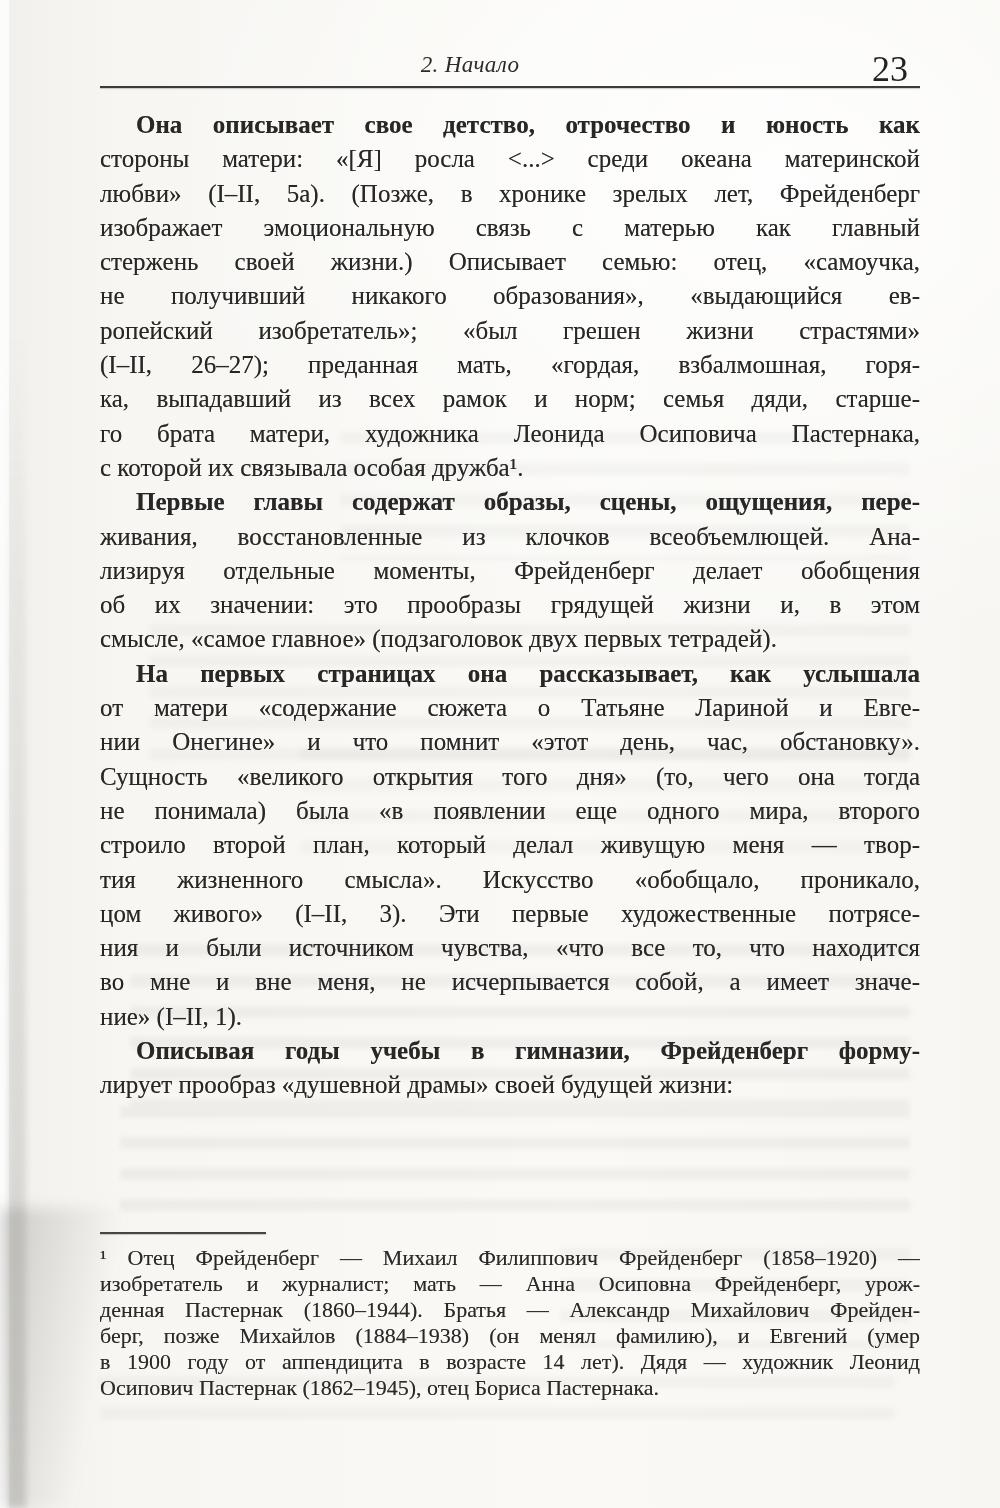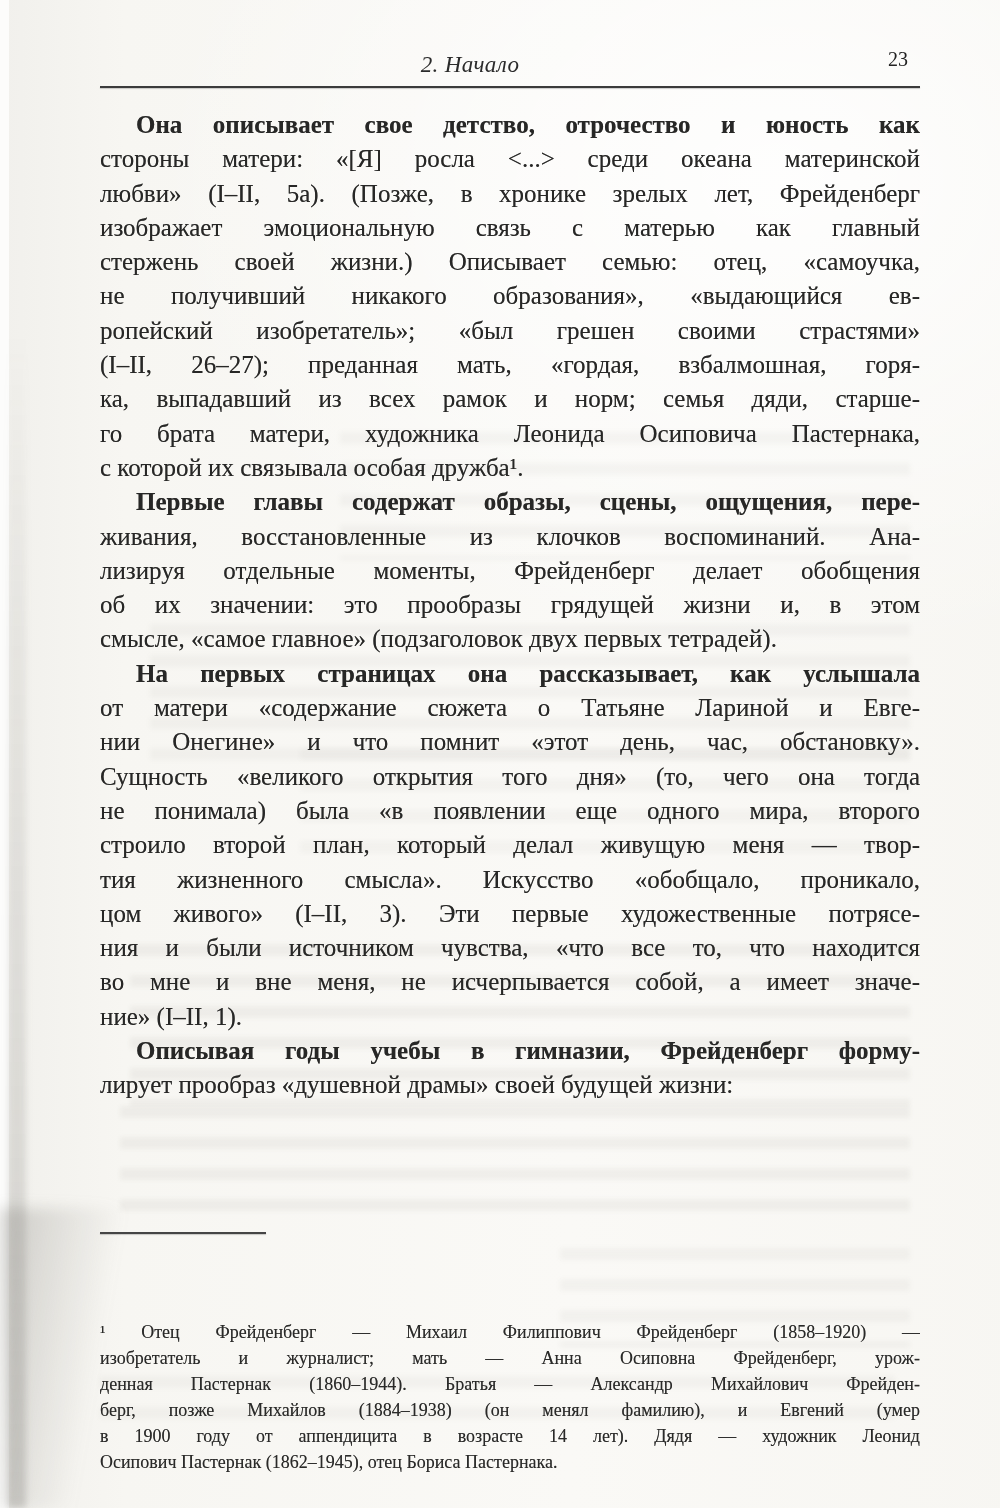--- a/index.html
+++ b/index.html
@@ -32,35 +32,35 @@
   .s2{left:150px;top:624px;width:760px;height:140px;opacity:.34;}
   .s3{left:300px;top:748px;width:610px;height:120px;opacity:.28;}
   .s4{left:130px;top:944px;width:780px;height:162px;opacity:.48;}
   .s5{left:120px;top:1106px;width:790px;height:122px;opacity:.48;}
   .s6{left:560px;top:1248px;width:350px;height:100px;opacity:.36;}
   .s7{left:100px;top:1376px;width:795px;height:48px;opacity:.34;}
   
   .running-head{position:absolute;left:100px;top:52px;width:820px;height:34px;}
   .chapter{position:absolute;left:0;width:740px;text-align:center;
     font-style:italic;font-size:23px;letter-spacing:.4px;color:#2b2b2b;}
-  .pagenum{position:absolute;right:12px;top:-4px;font-size:20px;color:#222;}
+  .pagenum{position:absolute;right:12px;top:-4px;font-size:36px;color:#222;}
   .head-rule{position:absolute;left:100px;top:86px;width:820px;height:2px;
     background:#3b3b3b;box-shadow:0 1px 1px rgba(60,60,60,.25);}
   
   .body-text{position:absolute;left:100px;top:108px;width:820px;
     font-size:25px;line-height:34.3px;color:#272726;
     text-shadow:0 0 .5px rgba(45,45,44,.55);}
   .body-text .line{height:34.3px;overflow:hidden;text-align:justify;text-align-last:justify;white-space:nowrap;}
   .body-text .line.first{text-indent:36px;font-weight:bold;}
   .body-text .line.last{text-align-last:left;}
   
   .footnote-rule{position:absolute;left:100px;top:1232px;width:166px;height:2px;
     background:#454545;box-shadow:0 1px 1px rgba(60,60,60,.25);}
-  .footnote{position:absolute;left:100px;top:1319px;width:820px;
-    font-size:18px;line-height:26px;color:#2a2a29;
+  .footnote{position:absolute;left:100px;top:1245px;width:820px;
+    font-size:22px;line-height:26px;color:#2a2a29;
     text-shadow:0 0 .4px rgba(45,45,44,.5);}
   .footnote .line{height:26px;overflow:hidden;text-align:justify;text-align-last:justify;white-space:nowrap;}
   .footnote .line.last{text-align-last:left;}
 </style>
 </head>
 <body>
 
 <div class="page">
 
   <div class="edge-strip"></div>
@@ -82,29 +82,29 @@
   <div class="head-rule"></div>
 
   <main class="body-text" id="body-text">
       <div class="para">
         <div class="line first">Она описывает свое детство, отрочество и юность как</div>
         <div class="line">стороны матери: «[Я] росла &lt;...&gt; среди океана материнской</div>
         <div class="line">любви» (I–II, 5а). (Позже, в хронике зрелых лет, Фрейденберг</div>
         <div class="line">изображает эмоциональную связь с матерью как главный</div>
         <div class="line">стержень своей жизни.) Описывает семью: отец, «самоучка,</div>
         <div class="line">не получивший никакого образования», «выдающийся ев-</div>
-        <div class="line">ропейский изобретатель»; «был грешен своими страстями»</div>
+        <div class="line">ропейский изобретатель»; «был грешен жизни страстями»</div>
         <div class="line">(I–II, 26–27); преданная мать, «гордая, взбалмошная, горя-</div>
         <div class="line">ка, выпадавший из всех рамок и норм; семья дяди, старше-</div>
         <div class="line">го брата матери, художника Леонида Осиповича Пастернака,</div>
         <div class="line last">с которой их связывала особая дружба¹.</div>
       </div>
       <div class="para">
         <div class="line first">Первые главы содержат образы, сцены, ощущения, пере-</div>
-        <div class="line">живания, восстановленные из клочков воспоминаний. Ана-</div>
+        <div class="line">живания, восстановленные из клочков всеобъемлющей. Ана-</div>
         <div class="line">лизируя отдельные моменты, Фрейденберг делает обобщения</div>
         <div class="line">об их значении: это прообразы грядущей жизни и, в этом</div>
         <div class="line last">смысле, «самое главное» (подзаголовок двух первых тетрадей).</div>
       </div>
       <div class="para">
         <div class="line first">На первых страницах она рассказывает, как услышала</div>
         <div class="line">от матери «содержание сюжета о Татьяне Лариной и Евге-</div>
         <div class="line">нии Онегине» и что помнит «этот день, час, обстановку».</div>
         <div class="line">Сущность «великого открытия того дня» (то, чего она тогда</div>
         <div class="line">не понимала) была «в появлении еще одного мира, второго</div>

